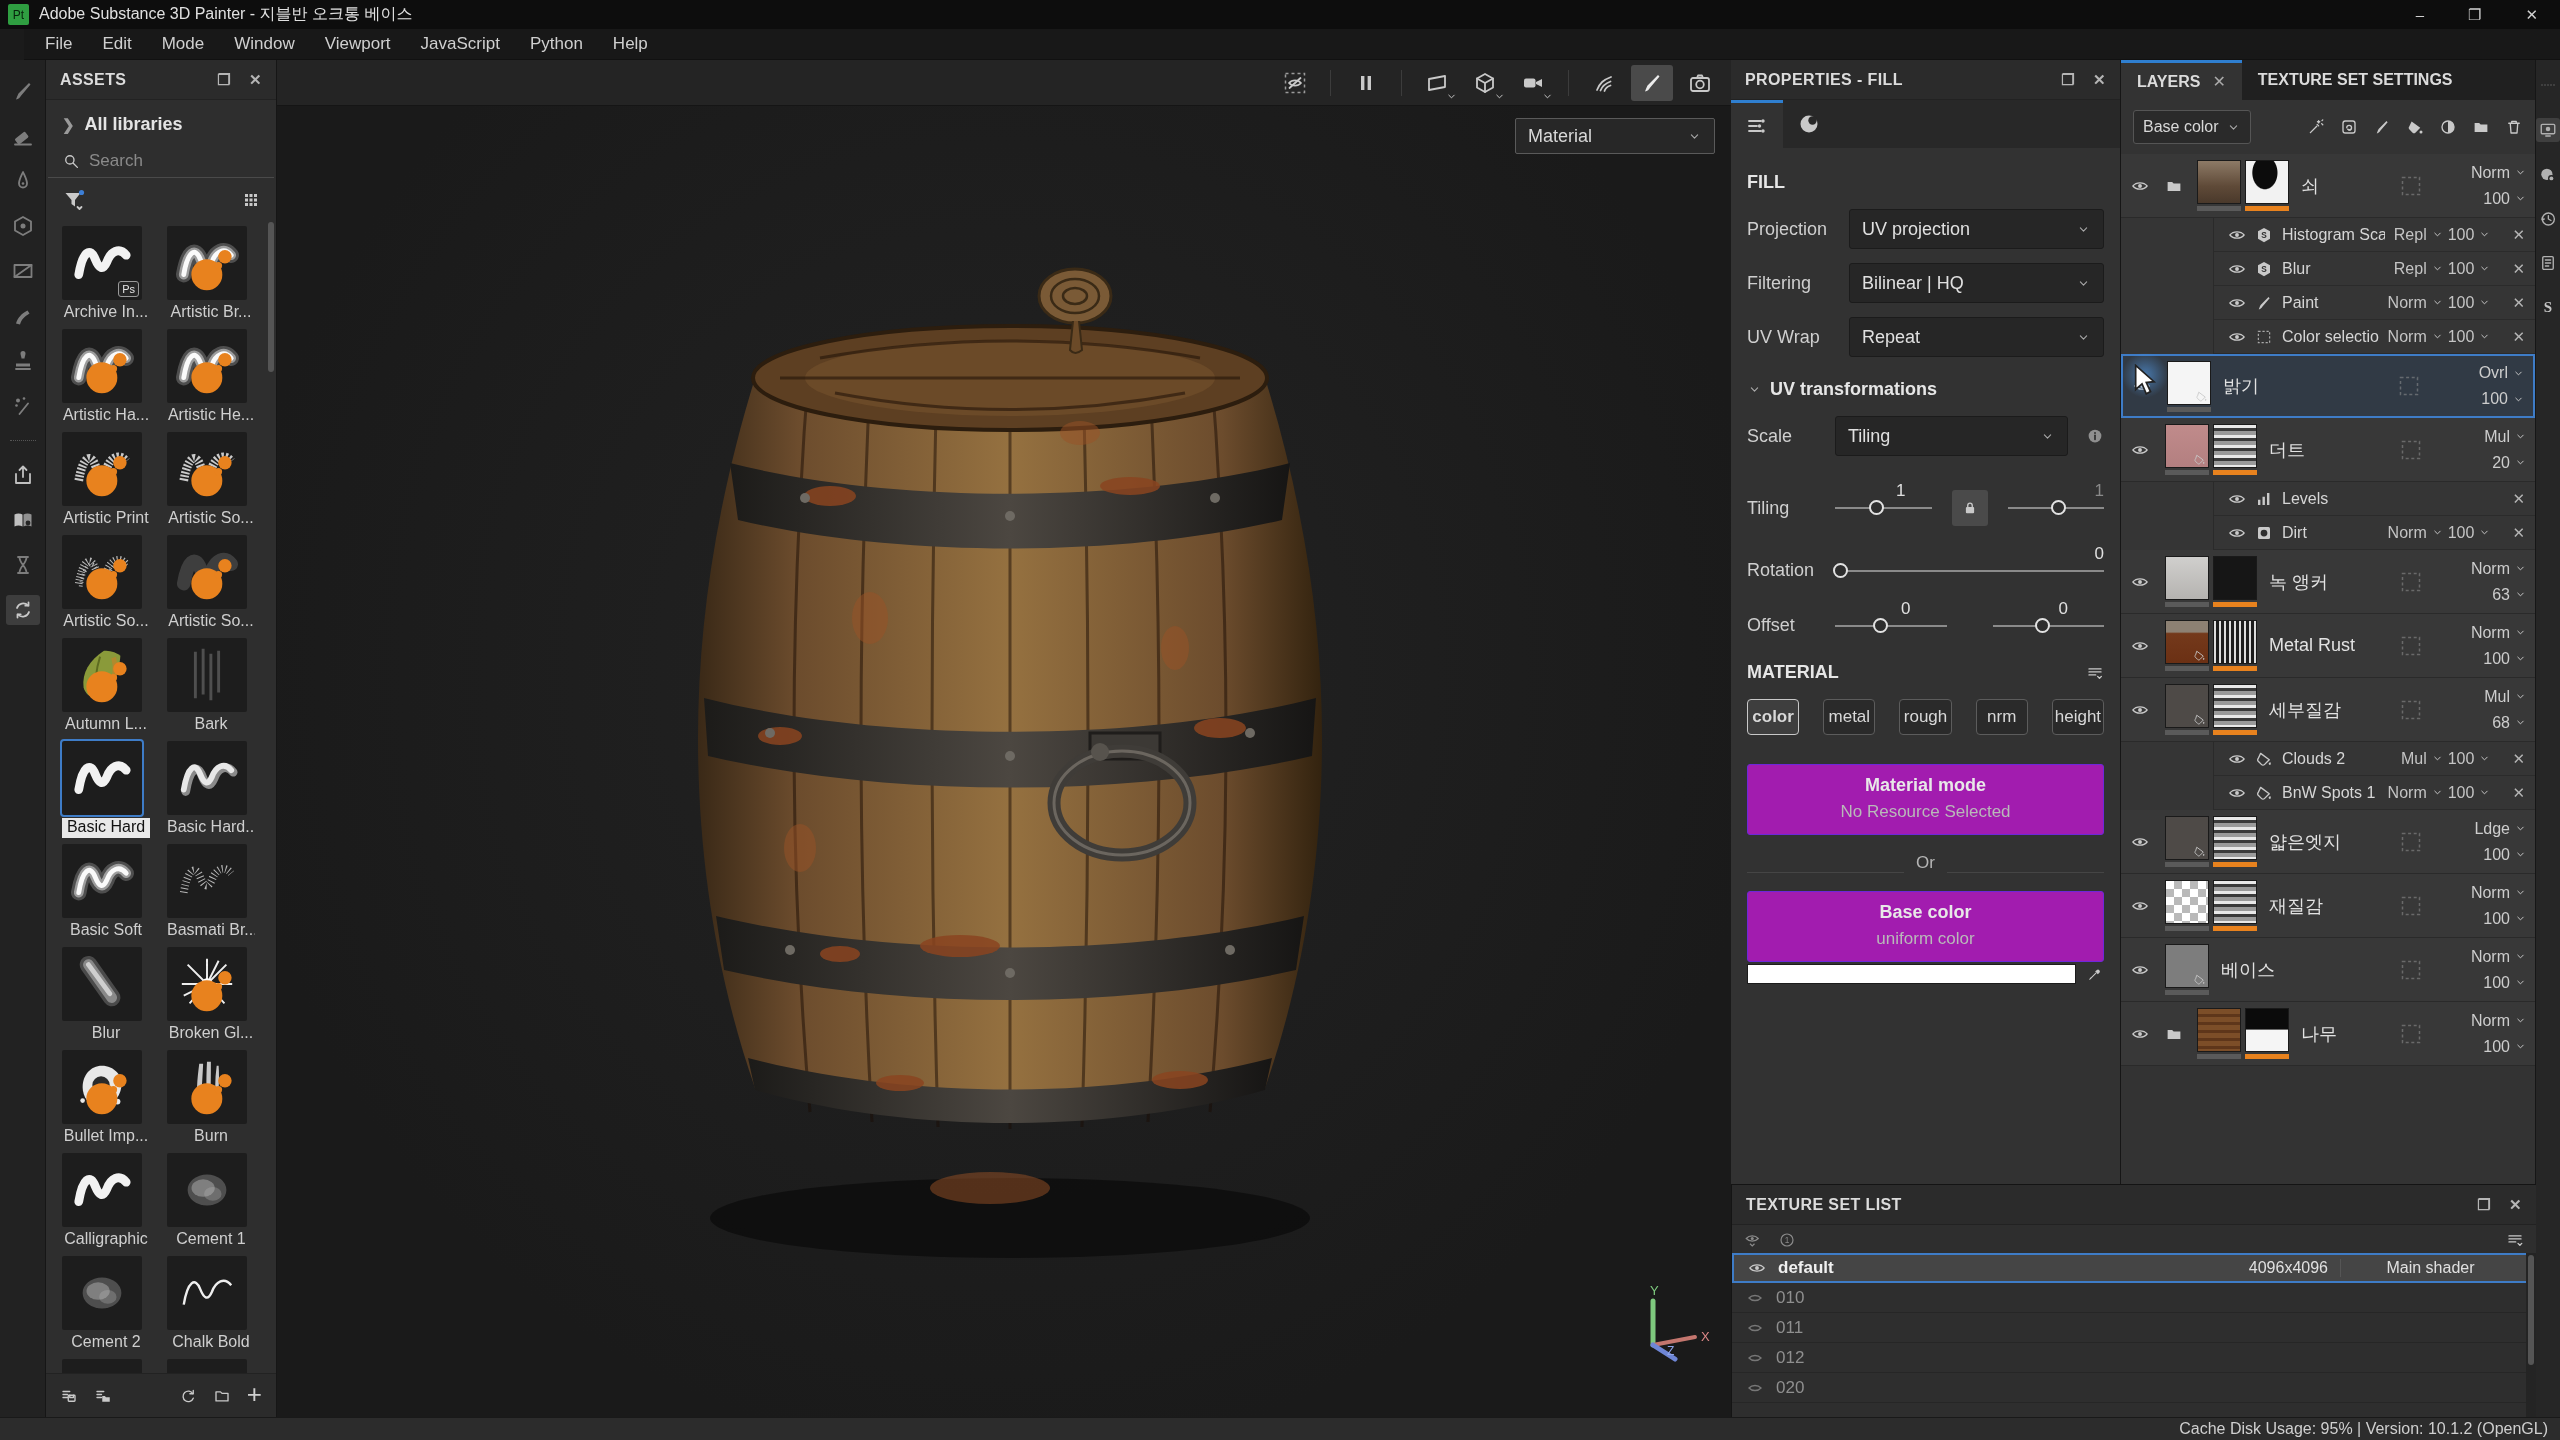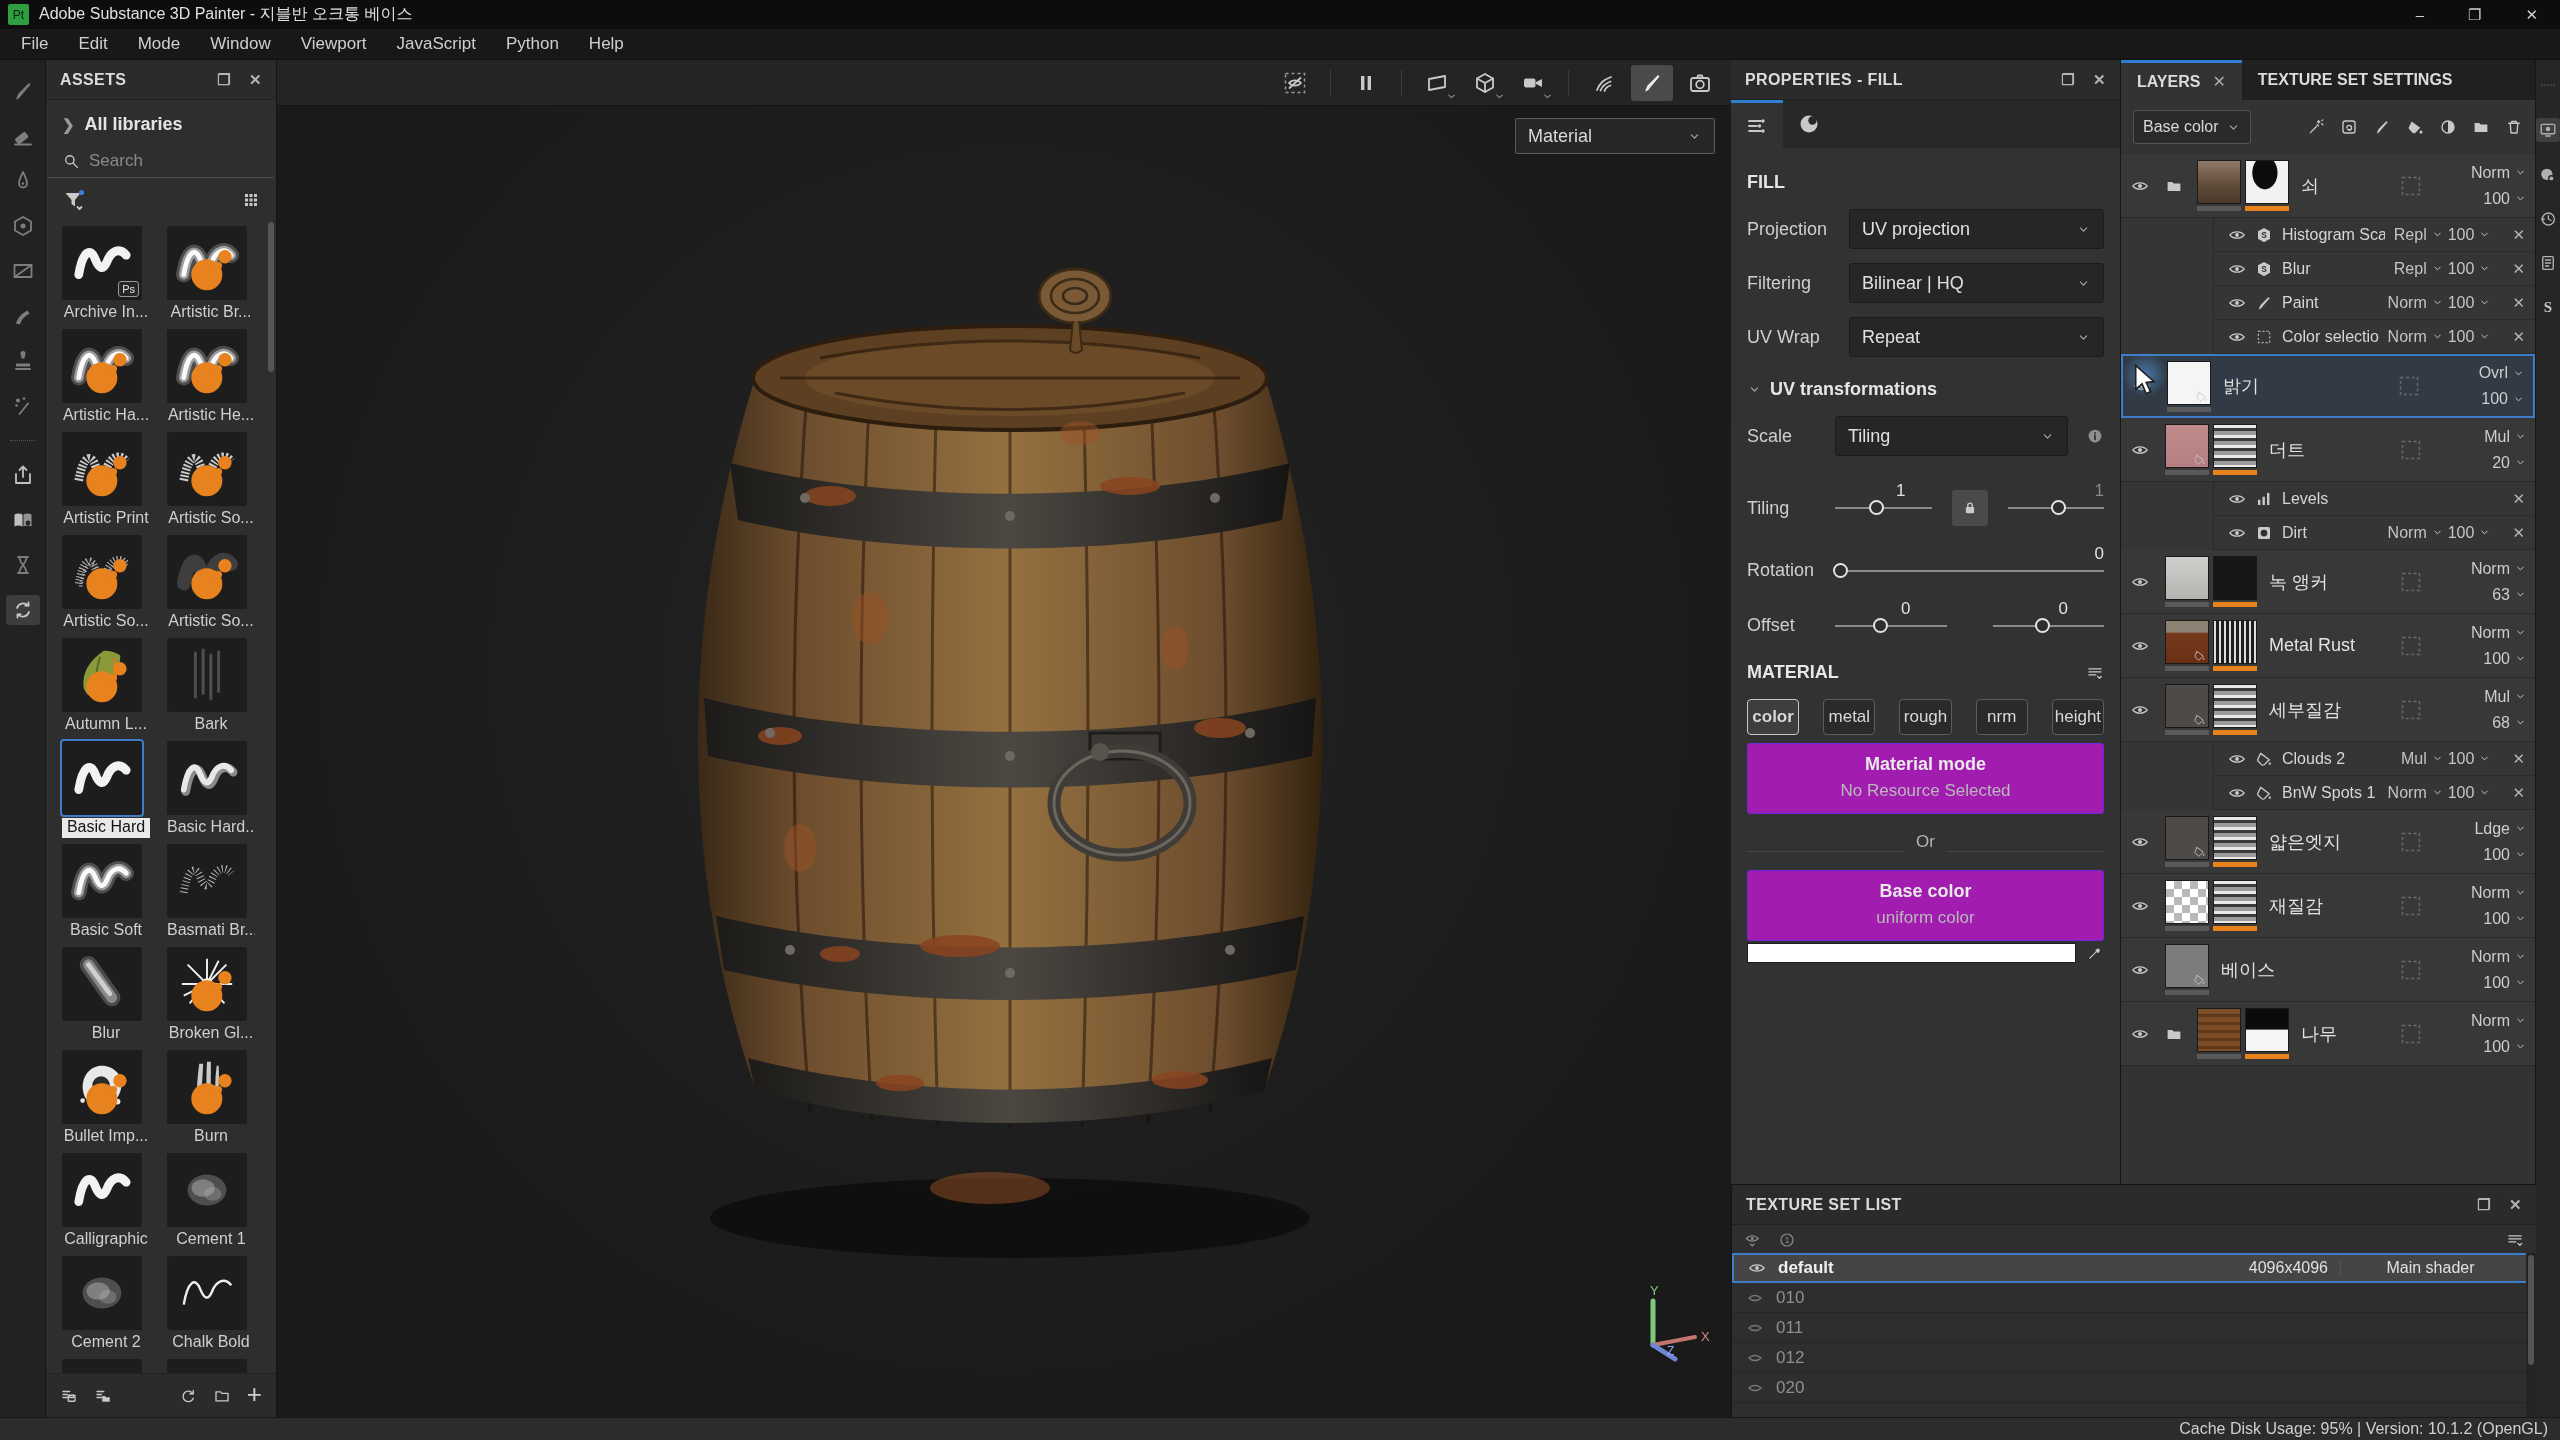--- a/index.html
+++ b/index.html
@@ -6,21 +6,21 @@
   html,body { width:2560px; height:1440px; overflow:hidden; background:#1b1b1b;
     font-family:"Liberation Sans", sans-serif; color:#d6d6d6; }
 
   
   .titlebar { height:29px; background:#0d0d0d; display:flex; align-items:center; padding:0 8px; }
   .pt-logo { width:21px; height:21px; background:#2f9e41; color:#07230c; font-weight:normal;
     font-size:12px; display:flex; align-items:center; justify-content:center; border-radius:2px; }
   .title-text { margin-left:10px; font-size:16px; color:#e0e0e0; }
   .win-controls { margin-left:auto; display:flex; gap:44px; padding-right:14px; color:#d0d0d0; font-size:15px; }
   .win-controls span { cursor:default; }
-  .menubar { height:31px; background:#181818; display:flex; align-items:center; padding-left:6px; border-bottom:1px solid #111; }
+  .menubar { height:31px; background:#181818; display:flex; align-items:center; padding-left:6px; border-bottom:1px solid #111;margin-left:24px; }
   .menu-item { padding:5px 15px; font-size:17px; color:#cfcfcf; }
 
   
   .main { position:absolute; top:60px; left:0; right:0; bottom:23px; display:flex; }
 
   .toolstrip { width:46px; background:#222; border-right:1px solid #161616; display:flex;
     flex-direction:column; align-items:center; padding-top:16px; gap:15px; }
   .tool-btn { width:34px; height:30px; display:flex; align-items:center; justify-content:center; opacity:.55; }
   .tool-btn.bright { opacity:.95; }
   .tool-btn.boxed { background:#3d3d3d; border-radius:3px; opacity:1; }
@@ -94,21 +94,21 @@
   .prow .plabel { width:92px; font-size:18px; color:#cfcfcf; flex:0 0 92px; }
   .prow .dd { flex:1; }
   .uv-head { display:flex; align-items:center; gap:8px; font-size:18px; font-weight:bold; color:#e6e6e6; margin:22px 0 16px 0; }
   .uv-row { display:flex; align-items:center; gap:10px; margin-bottom:26px; }
   .uv-row .plabel { width:78px; flex:0 0 78px; font-size:18px; color:#cfcfcf; }
   .lock-btn { width:36px; height:36px; background:#4a4a4a; border-radius:3px; display:flex; align-items:center;
     justify-content:center; margin:0 10px; }
   .info-ic { margin-left:8px; }
   .mat-head { display:flex; align-items:center; justify-content:space-between; margin:26px 0 16px 0; }
   .mat-head .t { font-size:18px; font-weight:bold; color:#e6e6e6; }
-  .chips { display:flex; gap:24px; margin-bottom:8px; }
+  .chips { display:flex; gap:24px; margin-bottom:29px; }
   .chip { flex:1; text-align:center; font-size:17px; color:#d8d8d8; background:#2a2a2a; border:1px solid #5c5c5c;
     border-radius:4px; padding:7px 0; }
   .chip.active { border-color:#c8c8c8; background:#3e3e3e; font-weight:bold; }
   .big-btn { background:#a21caf; border:1px solid #6d28d9; border-radius:3px; text-align:center; padding:10px 0 12px 0; }
   .big-btn .t1 { font-size:18px; font-weight:bold; color:#e8e8e8; }
   .big-btn .t2 { font-size:17px; color:#b9b9b9; margin-top:6px; }
   .or-div { display:flex; align-items:flex-end; gap:12px; color:#b5b5b5; font-size:17px; margin:18px 0; }
   .or-div::before,.or-div::after { content:""; flex:1; border-top:1px solid #454545; }
   .swatch-row { display:flex; align-items:center; gap:10px; margin-top:2px; }
   .swatch { flex:1; height:20px; background:#ffffff; border:1px solid #1c1c1c; }

